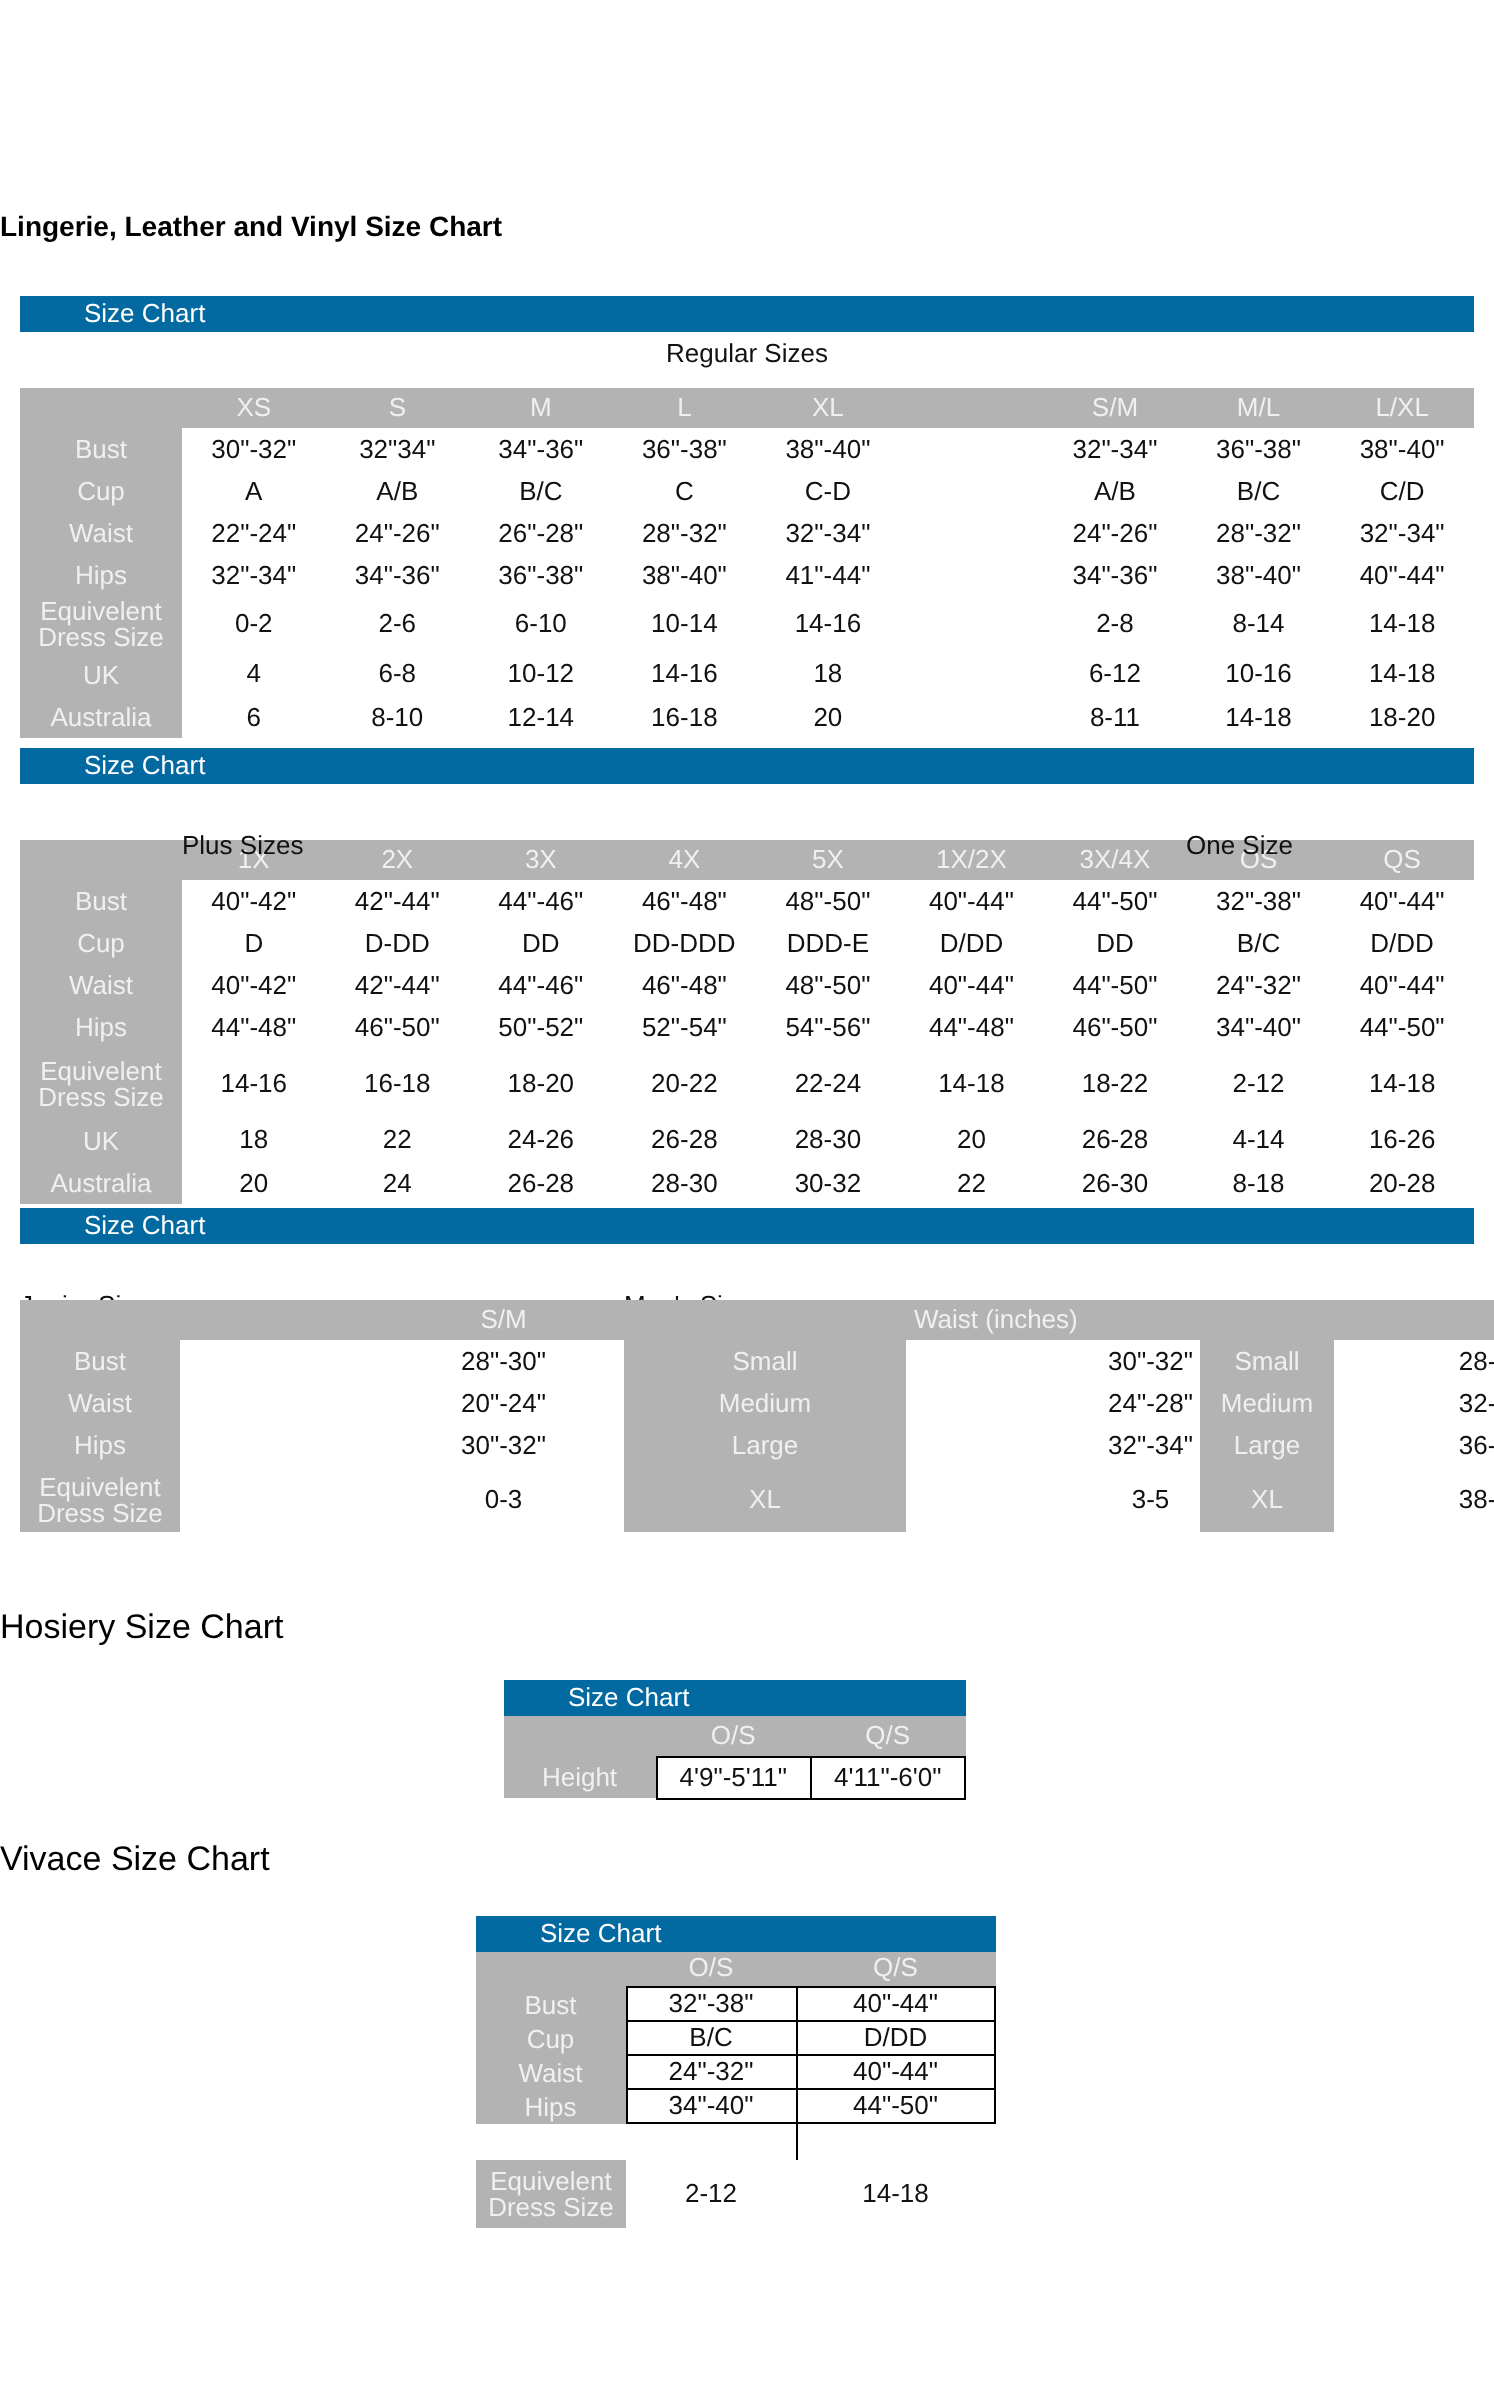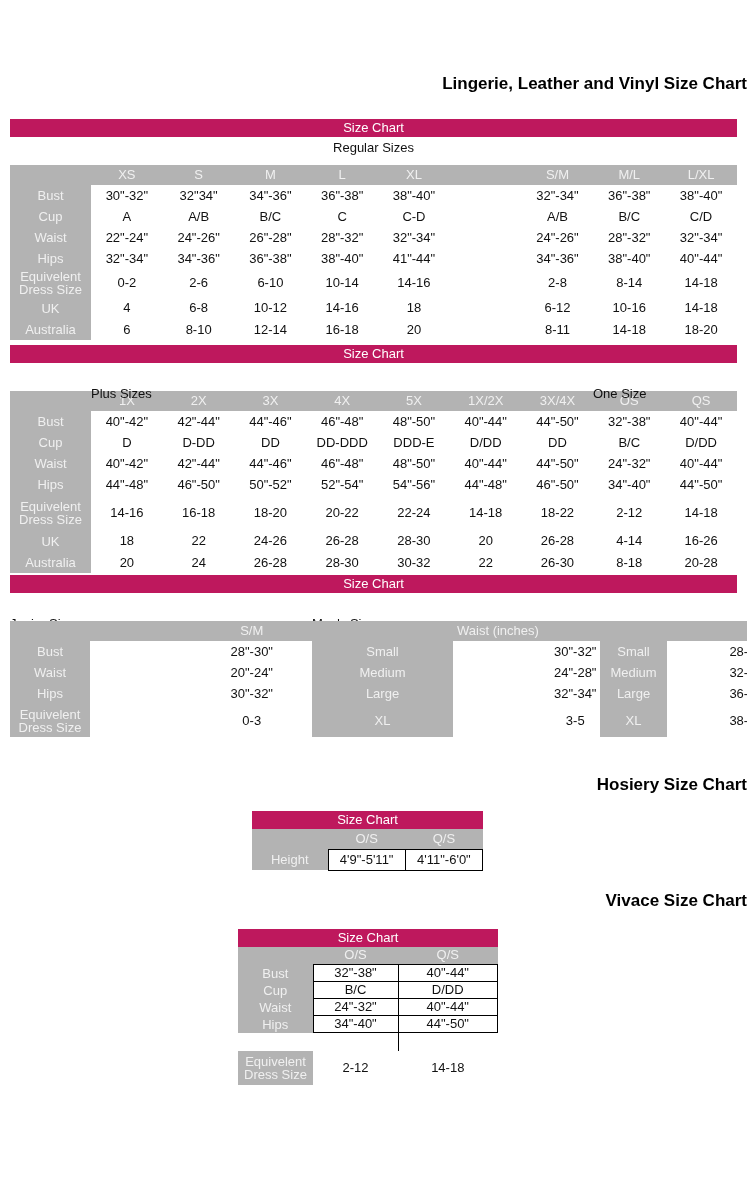--- a/index.html
+++ b/index.html
@@ -2,30 +2,30 @@
 <html><head>
 <meta charset="utf-8">
 <style>
   html,body{margin:0;padding:0;background:#fff;}
   body{
     width:747px;height:1200px;overflow:hidden;
     font-family:"Liberation Sans","DejaVu Sans",sans-serif;
     color:#111;font-size:13px;
   }
   .page-title{
-    margin-top:74px;text-align:right;
-    font-size:17px;font-weight:bold;line-height:20px;color:#000;
+    margin-top:103px;text-align:left;
+    font-size:14px;font-weight:bold;line-height:20px;color:#000;
   }
   .sub-title{
-    text-align:right;font-size:17px;font-weight:bold;line-height:20px;color:#000;
+    text-align:left;font-size:17px;font-weight:normal;line-height:20px;color:#000;
   }
   .main-wrap{margin:25px 10px 0 10px;width:727px;}
   .bar{
-    background:#be185d;color:#fff;height:18px;line-height:18px;
-    text-align:center;font-size:13px;
+    background:#0369a1;color:#fff;height:18px;line-height:18px;
+    font-size:13px;padding-left:32px;
   }
   .section-line{position:relative;height:28px;line-height:22px;text-align:center;}
   .section-line .pos{position:absolute;top:0;height:22px;line-height:22px;text-align:left;margin-top:20px;}
 
   table.grid{border-collapse:collapse;table-layout:fixed;width:100%;}
   .grid td{
     padding:0;text-align:center;vertical-align:middle;
     font-size:13px;color:#111;line-height:14px;
   }
   .grid tr{height:21px;}

